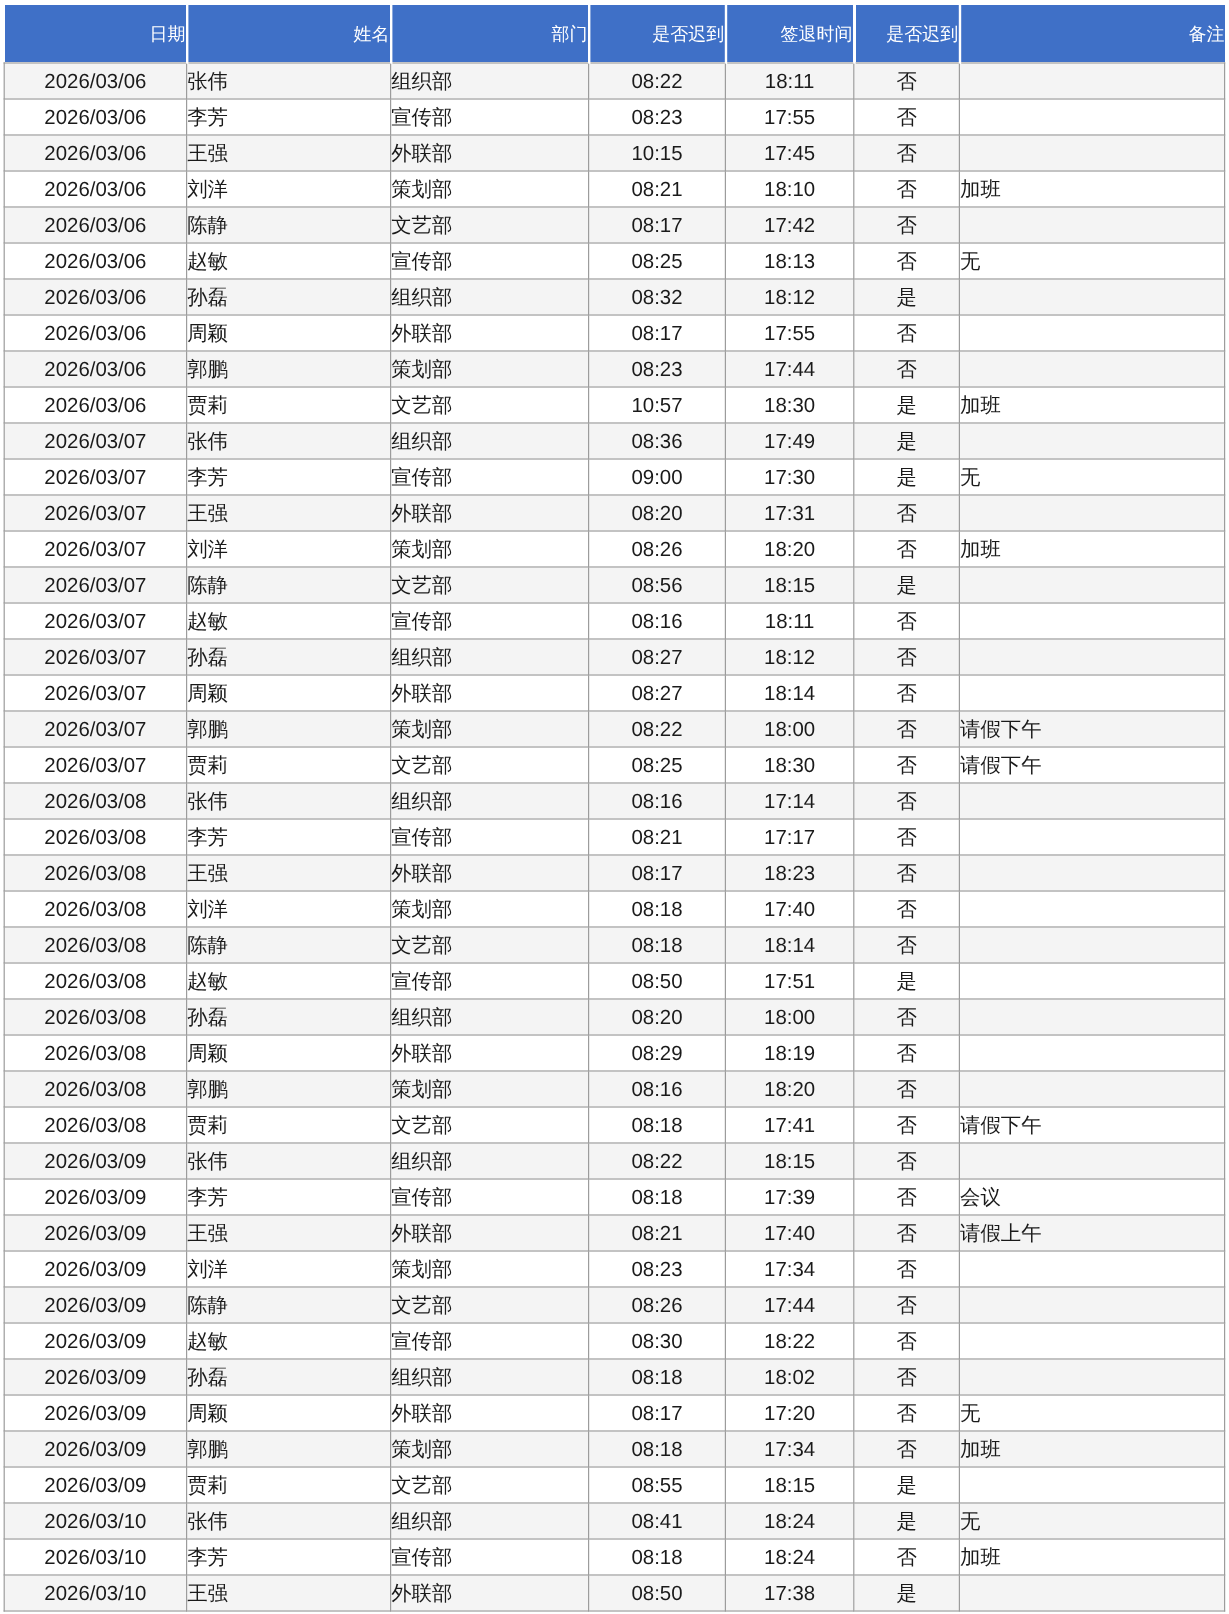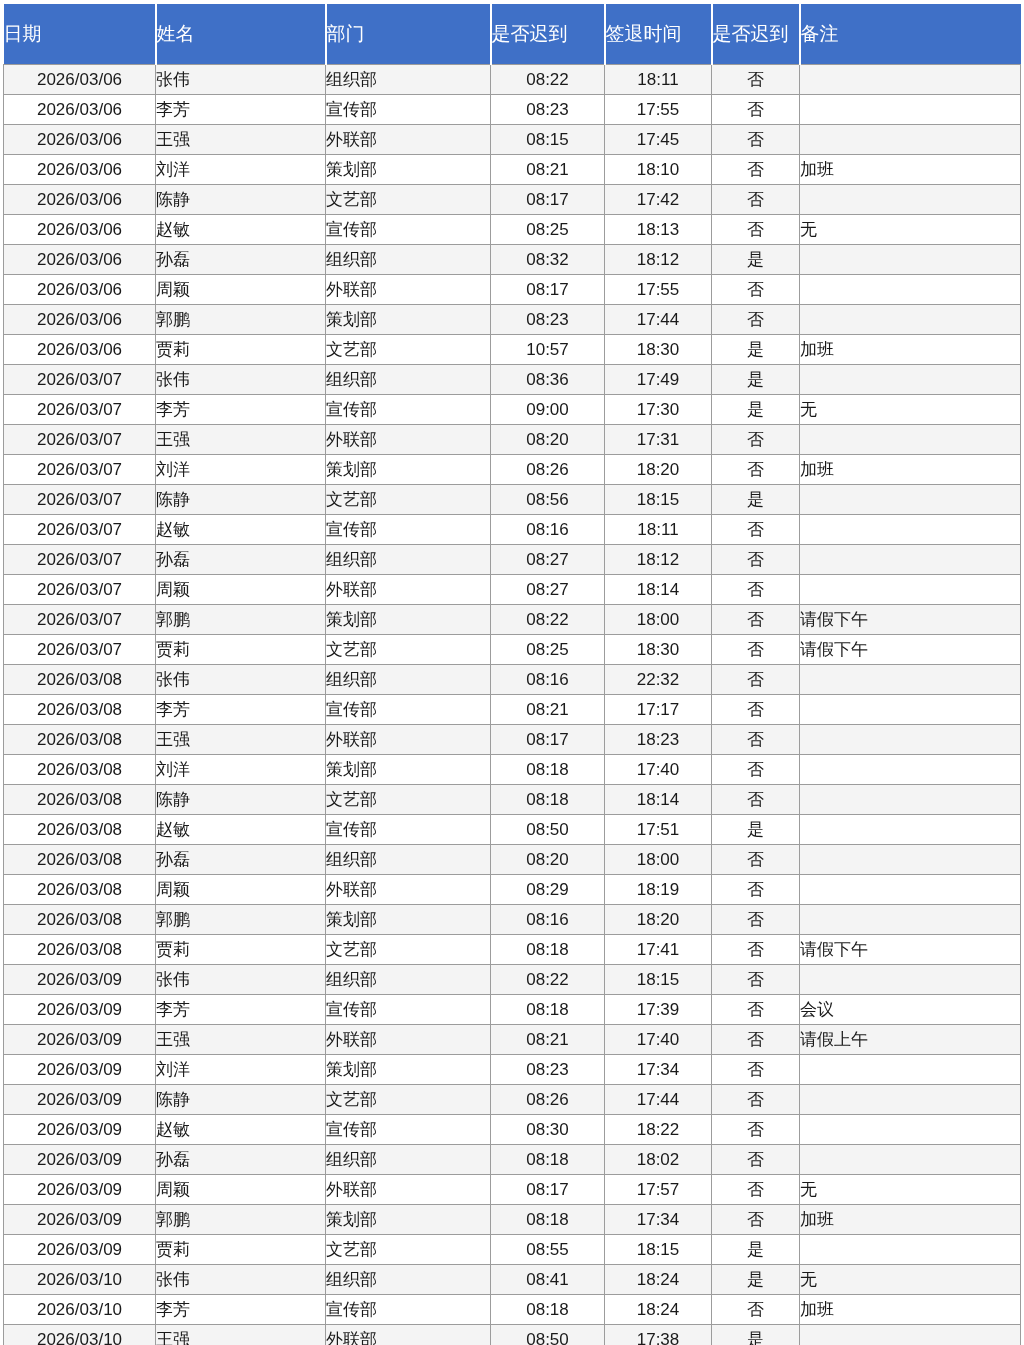--- a/index.html
+++ b/index.html
@@ -21,24 +21,24 @@
     left: 3px;
   }
   table.att {
     border-collapse: collapse;
     table-layout: fixed;
     width: 1017px;
   }
   table.att th {
     background: #3f70c7;
     color: #ffffff;
-    font-size: 19px;
+    font-size: 15px;
     font-weight: 400;
-    height: 60px;
-    text-align: left;
+    height: 48px;
+    text-align: right;
     padding: 0;
     border: none;
     border-left: 2px solid #ffffff;
     overflow: hidden;
     white-space: nowrap;
   }
   table.att th:first-child {
     border-left: none;
   }
   table.att td {
@@ -98,21 +98,21 @@
             <td class="al">宣传部</td>
             <td class="ac">08:23</td>
             <td class="ac">17:55</td>
             <td class="ac">否</td>
             <td class="al"></td>
           </tr>
           <tr class="odd">
             <td class="ac">2026/03/06</td>
             <td class="al">王强</td>
             <td class="al">外联部</td>
-            <td class="ac">08:15</td>
+            <td class="ac">10:15</td>
             <td class="ac">17:45</td>
             <td class="ac">否</td>
             <td class="al"></td>
           </tr>
           <tr class="even">
             <td class="ac">2026/03/06</td>
             <td class="al">刘洋</td>
             <td class="al">策划部</td>
             <td class="ac">08:21</td>
             <td class="ac">18:10</td>
@@ -261,21 +261,21 @@
             <td class="ac">08:25</td>
             <td class="ac">18:30</td>
             <td class="ac">否</td>
             <td class="al">请假下午</td>
           </tr>
           <tr class="odd">
             <td class="ac">2026/03/08</td>
             <td class="al">张伟</td>
             <td class="al">组织部</td>
             <td class="ac">08:16</td>
-            <td class="ac">22:32</td>
+            <td class="ac">17:14</td>
             <td class="ac">否</td>
             <td class="al"></td>
           </tr>
           <tr class="even">
             <td class="ac">2026/03/08</td>
             <td class="al">李芳</td>
             <td class="al">宣传部</td>
             <td class="ac">08:21</td>
             <td class="ac">17:17</td>
             <td class="ac">否</td>
@@ -414,21 +414,21 @@
             <td class="ac">08:18</td>
             <td class="ac">18:02</td>
             <td class="ac">否</td>
             <td class="al"></td>
           </tr>
           <tr class="even">
             <td class="ac">2026/03/09</td>
             <td class="al">周颖</td>
             <td class="al">外联部</td>
             <td class="ac">08:17</td>
-            <td class="ac">17:57</td>
+            <td class="ac">17:20</td>
             <td class="ac">否</td>
             <td class="al">无</td>
           </tr>
           <tr class="odd">
             <td class="ac">2026/03/09</td>
             <td class="al">郭鹏</td>
             <td class="al">策划部</td>
             <td class="ac">08:18</td>
             <td class="ac">17:34</td>
             <td class="ac">否</td>

